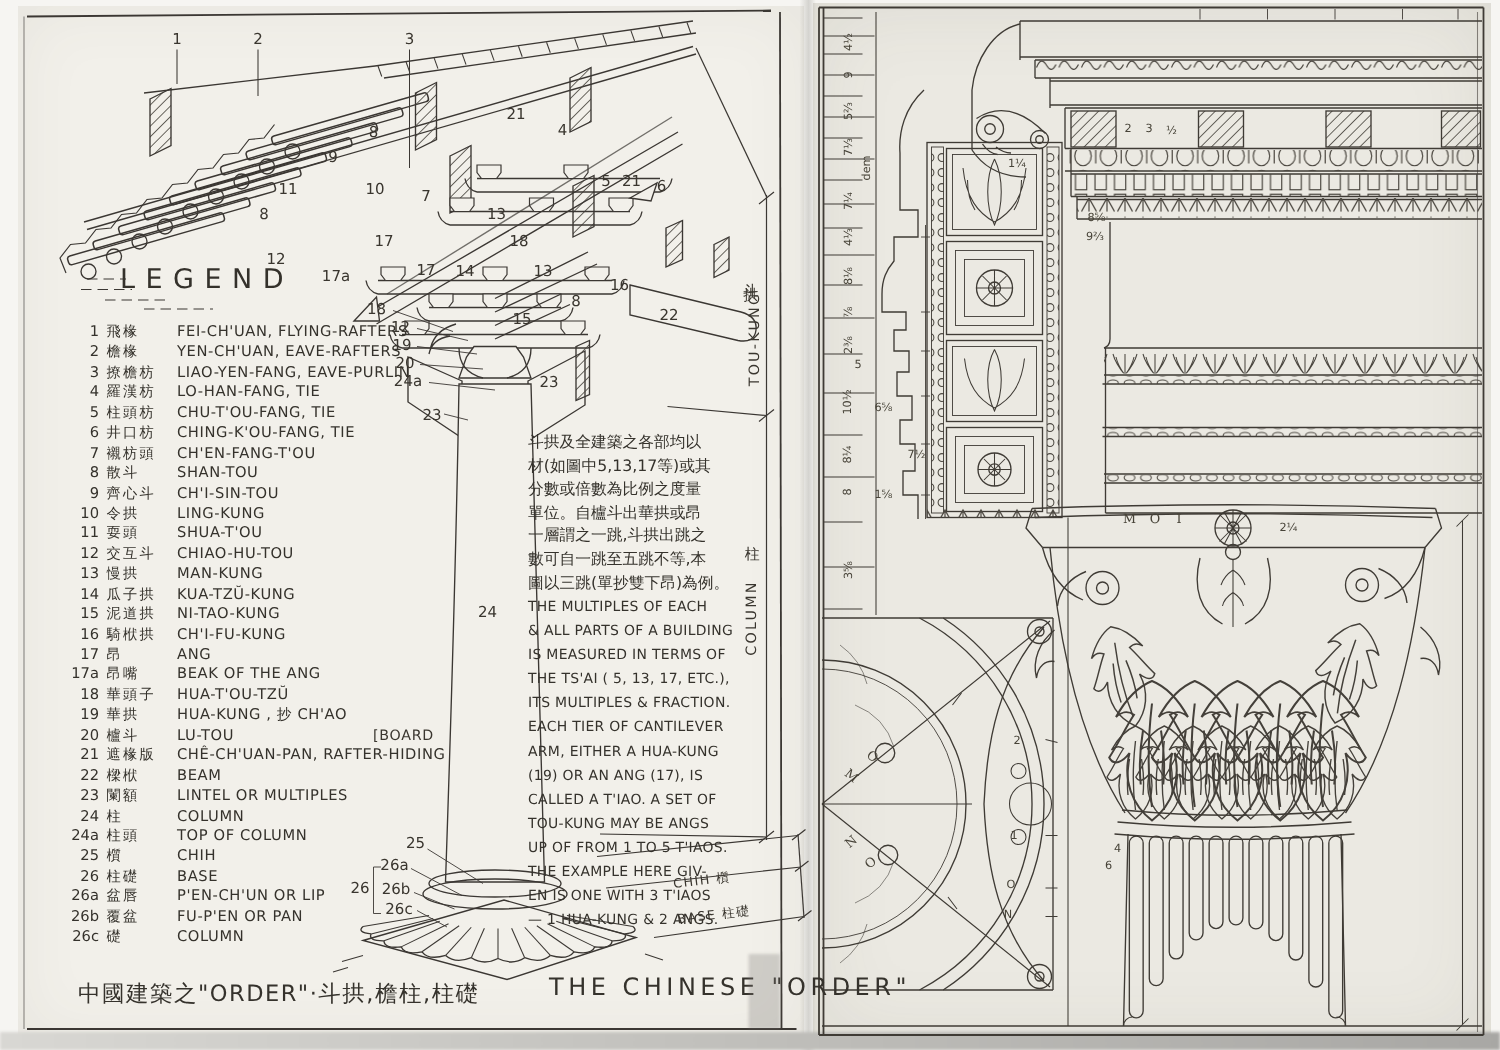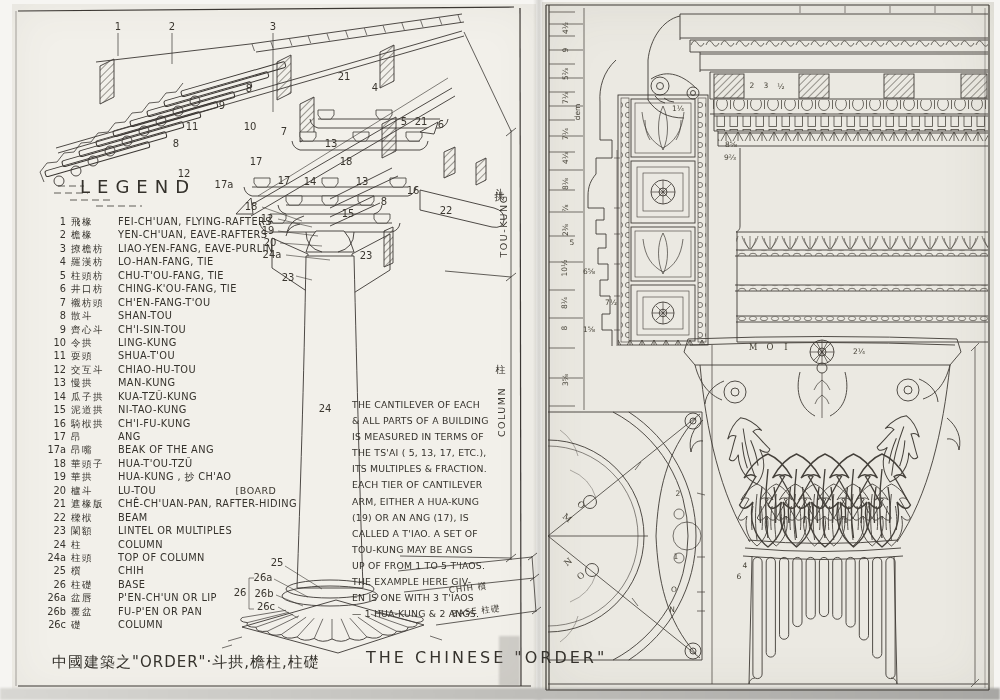--- a/index.html
+++ b/index.html
@@ -576,23 +576,32 @@
         <span class="lzh">覆盆</span>
         <span class="len">FU-P'EN OR PAN</span>
       </div>
       <div class="lrow">
         <span class="lno">26c</span>
         <span class="lzh">礎</span>
         <span class="len">COLUMN</span>
       </div>
   </div>
 
+  <div class="txt" id="zh-note">
+    <div>斗拱及全建築之各部均以</div>
+      <div>材(如圖中5,13,17等)或其</div>
+      <div>分數或倍數為比例之度量</div>
+      <div>單位。自櫨斗出華拱或昂</div>
+      <div>一層謂之一跳,斗拱出跳之</div>
+      <div>數可自一跳至五跳不等,本</div>
+      <div>圖以三跳(單抄雙下昂)為例。</div>
+  </div>
 
   <div class="txt" id="en-note">
-    <div>THE CANTILEVER OF EACH</div>
+    <div>THE MULTIPLES OF EACH</div>
       <div>&amp; ALL PARTS OF A BUILDING</div>
       <div>IS MEASURED IN TERMS OF</div>
       <div>THE TS'AI ( 5, 13, 17, ETC.),</div>
       <div>ITS MULTIPLES &amp; FRACTION.</div>
       <div>EACH TIER OF CANTILEVER</div>
       <div>ARM, EITHER A HUA-KUNG</div>
       <div>(19) OR AN ANG (17), IS</div>
       <div>CALLED A T'IAO. A SET OF</div>
       <div>TOU-KUNG MAY BE ANGS</div>
       <div>UP OF FROM 1 TO 5 T'IAOS.</div>
@@ -637,21 +646,21 @@
     <span class="ann" style="left: 270px; top: 243px; transform: translate(-50%, -50%);">20</span>
     <span class="ann" style="left: 272px; top: 255px; transform: translate(-50%, -50%);">24a</span>
     <span class="ann" style="left: 288px; top: 278px; transform: translate(-50%, -50%);">23</span>
     <span class="ann" style="left: 366px; top: 256px; transform: translate(-50%, -50%);">23</span>
     <span class="ann" style="left: 325px; top: 409px; transform: translate(-50%, -50%);">24</span>
     <span class="ann" style="left: 277px; top: 563px; transform: translate(-50%, -50%);">25</span>
     <span class="ann" style="left: 263px; top: 578px; transform: translate(-50%, -50%);">26a</span>
     <span class="ann" style="left: 240px; top: 593px; transform: translate(-50%, -50%);">26</span>
     <span class="ann" style="left: 264px; top: 594px; transform: translate(-50%, -50%);">26b</span>
     <span class="ann" style="left: 266px; top: 607px; transform: translate(-50%, -50%);">26c</span>
-    <span class="ann board" style="left: 256px; top: 491px; transform: translate(-50%, -50%); text-align: right;">[BOARD</span>
+    <span class="ann board" style="left: 269px; top: 491px; transform: translate(-50%, -50%); text-align: right;">[BOARD</span>
     <span class="ann vzh" style="left: 499px; top: 183px; transform: translate(-50%, -50%);">斗拱</span>
     <span class="ann vdim" style="left: 504px; top: 226px; transform: translate(-50%, -50%) rotate(-90deg);">TOU-KUNG</span>
     <span class="ann vzh" style="left: 500px; top: 357px; transform: translate(-50%, -50%);">柱</span>
     <span class="ann vdim" style="left: 502px; top: 412px; transform: translate(-50%, -50%) rotate(-90deg);">COLUMN</span>
     <span class="ann sdim" style="left: 468px; top: 588px; transform: translate(-50%, -50%) rotate(-7deg);">CHIH 櫍</span>
     <span class="ann sdim" style="left: 476px; top: 611px; transform: translate(-50%, -50%) rotate(-7deg);">BASE 柱礎</span>
   <span class="ann ann-tiny" style="left: 752px; top: 86px; transform: translate(-50%, -50%);">2</span>
     <span class="ann ann-tiny" style="left: 766px; top: 86px; transform: translate(-50%, -50%);">3</span>
     <span class="ann ann-tiny" style="left: 781px; top: 87px; transform: translate(-50%, -50%);">½</span>
     <span class="ann ann-tiny" style="left: 731px; top: 145px; transform: translate(-50%, -50%);">8⅝</span>

